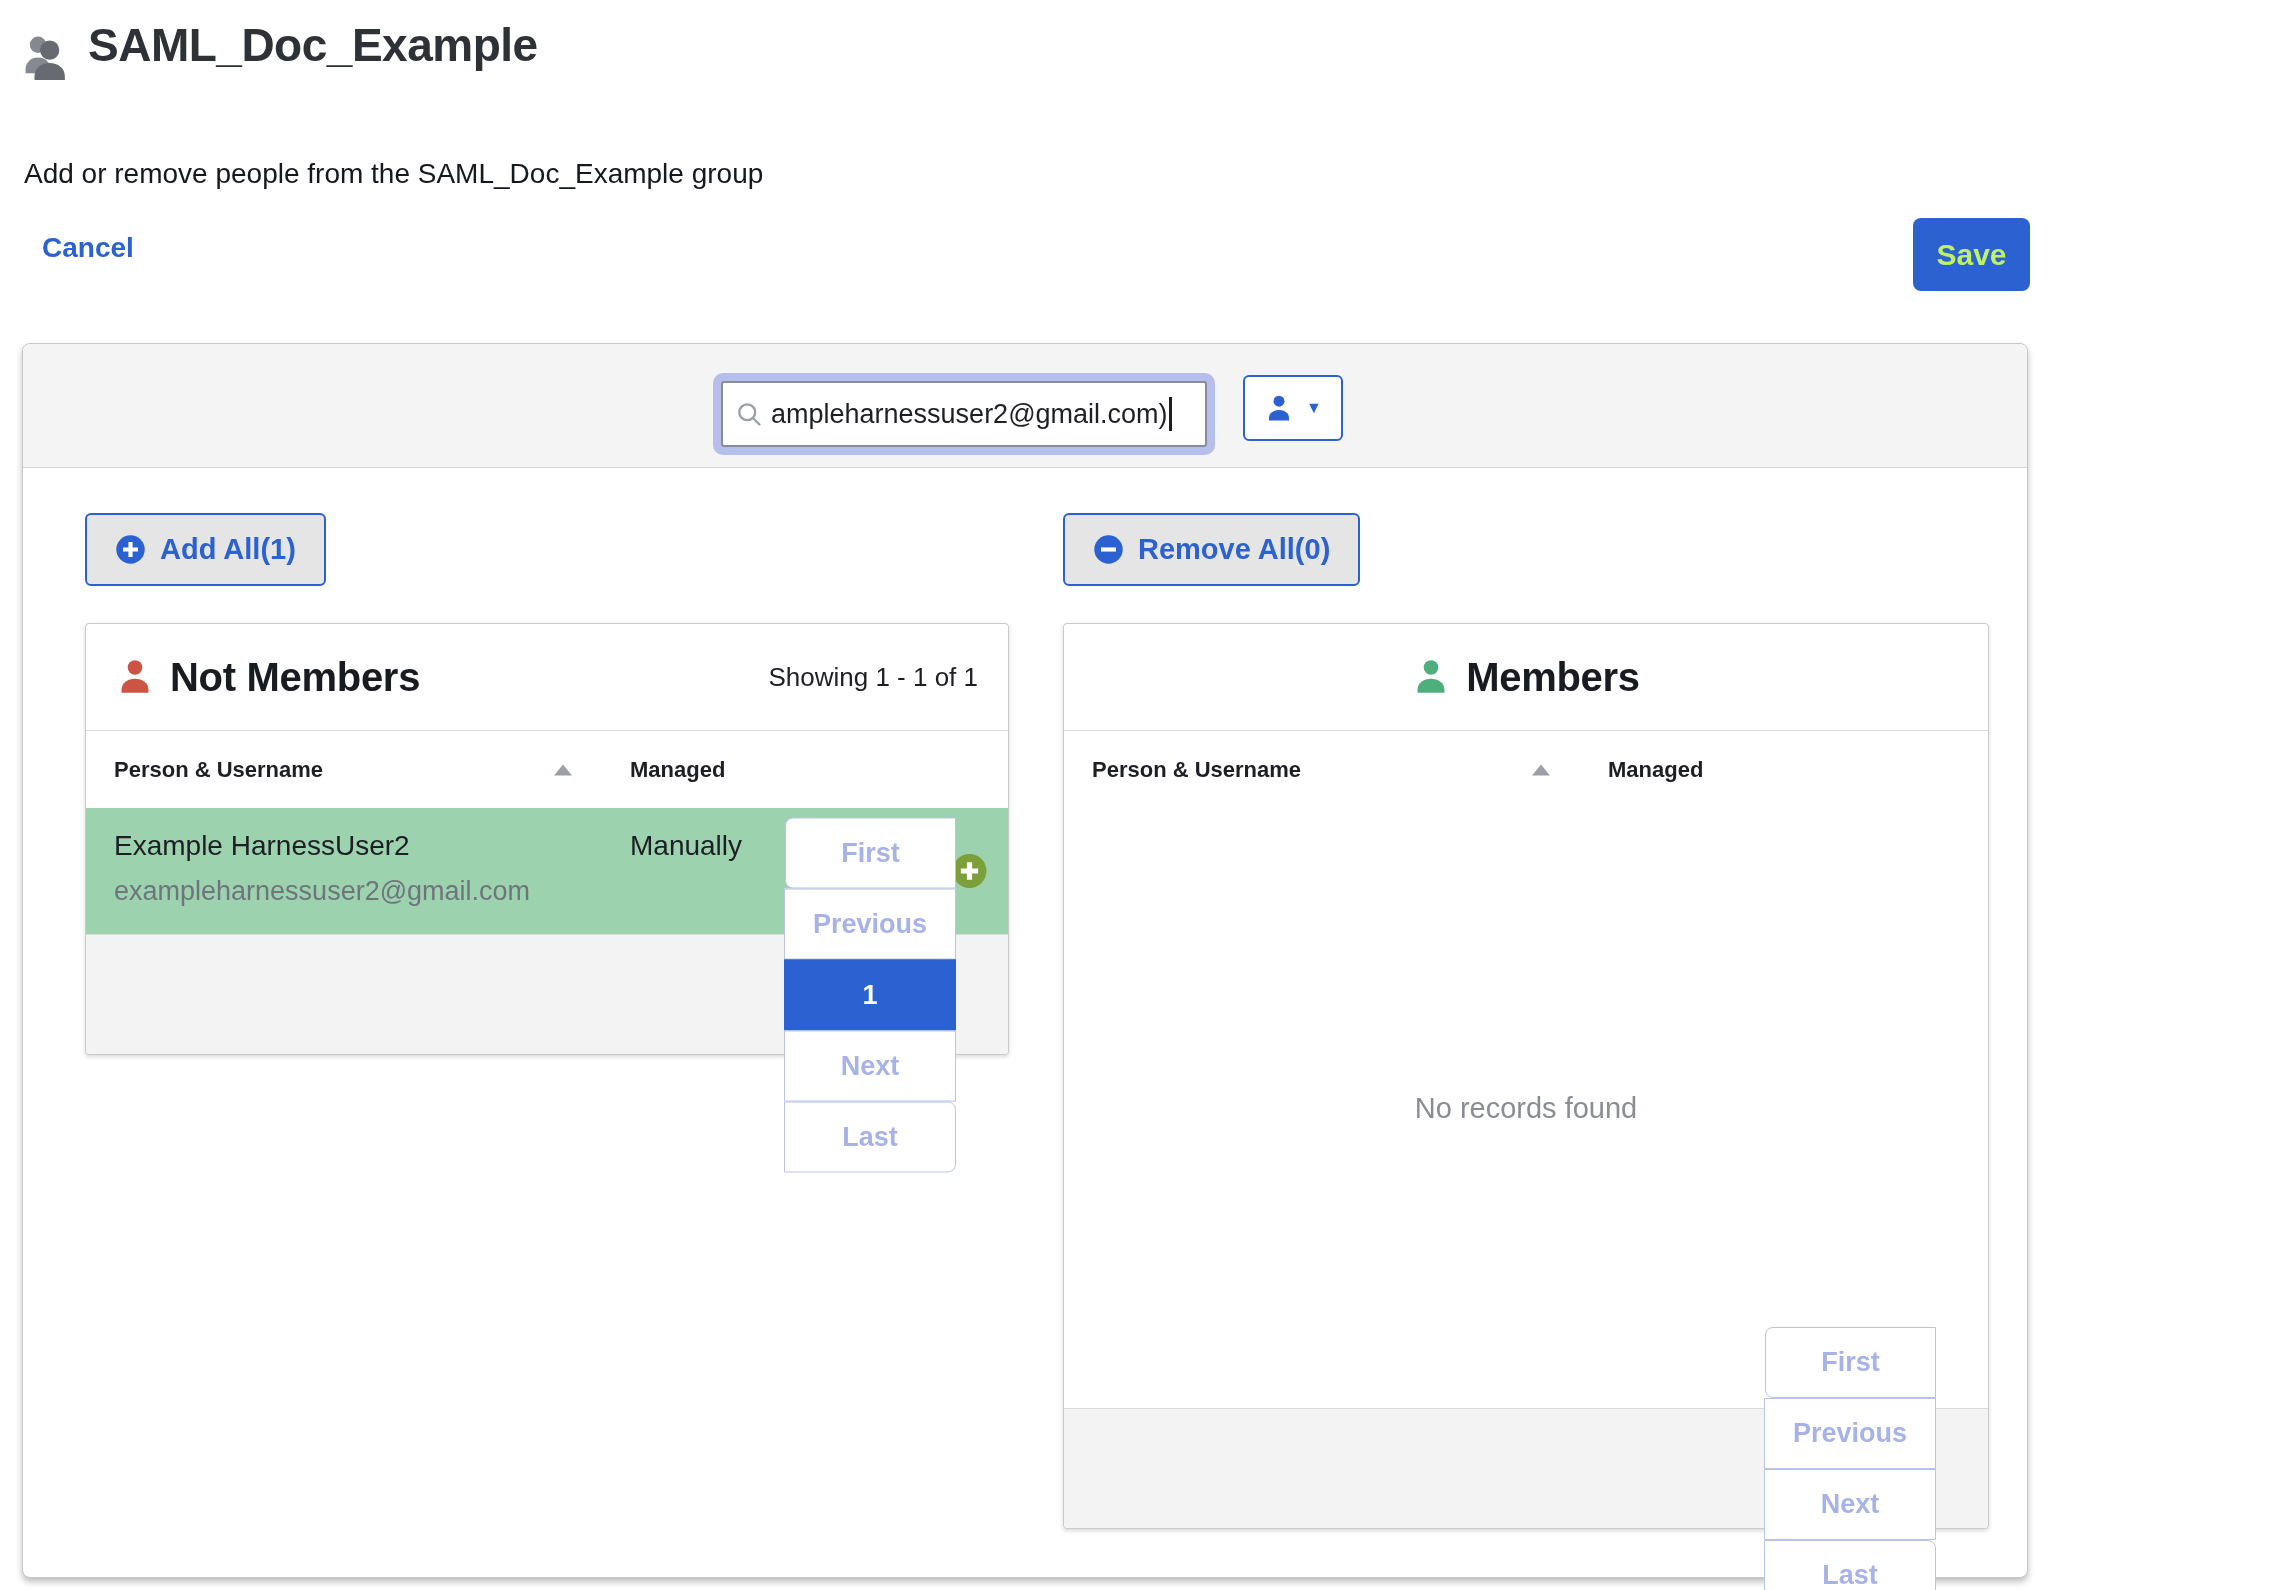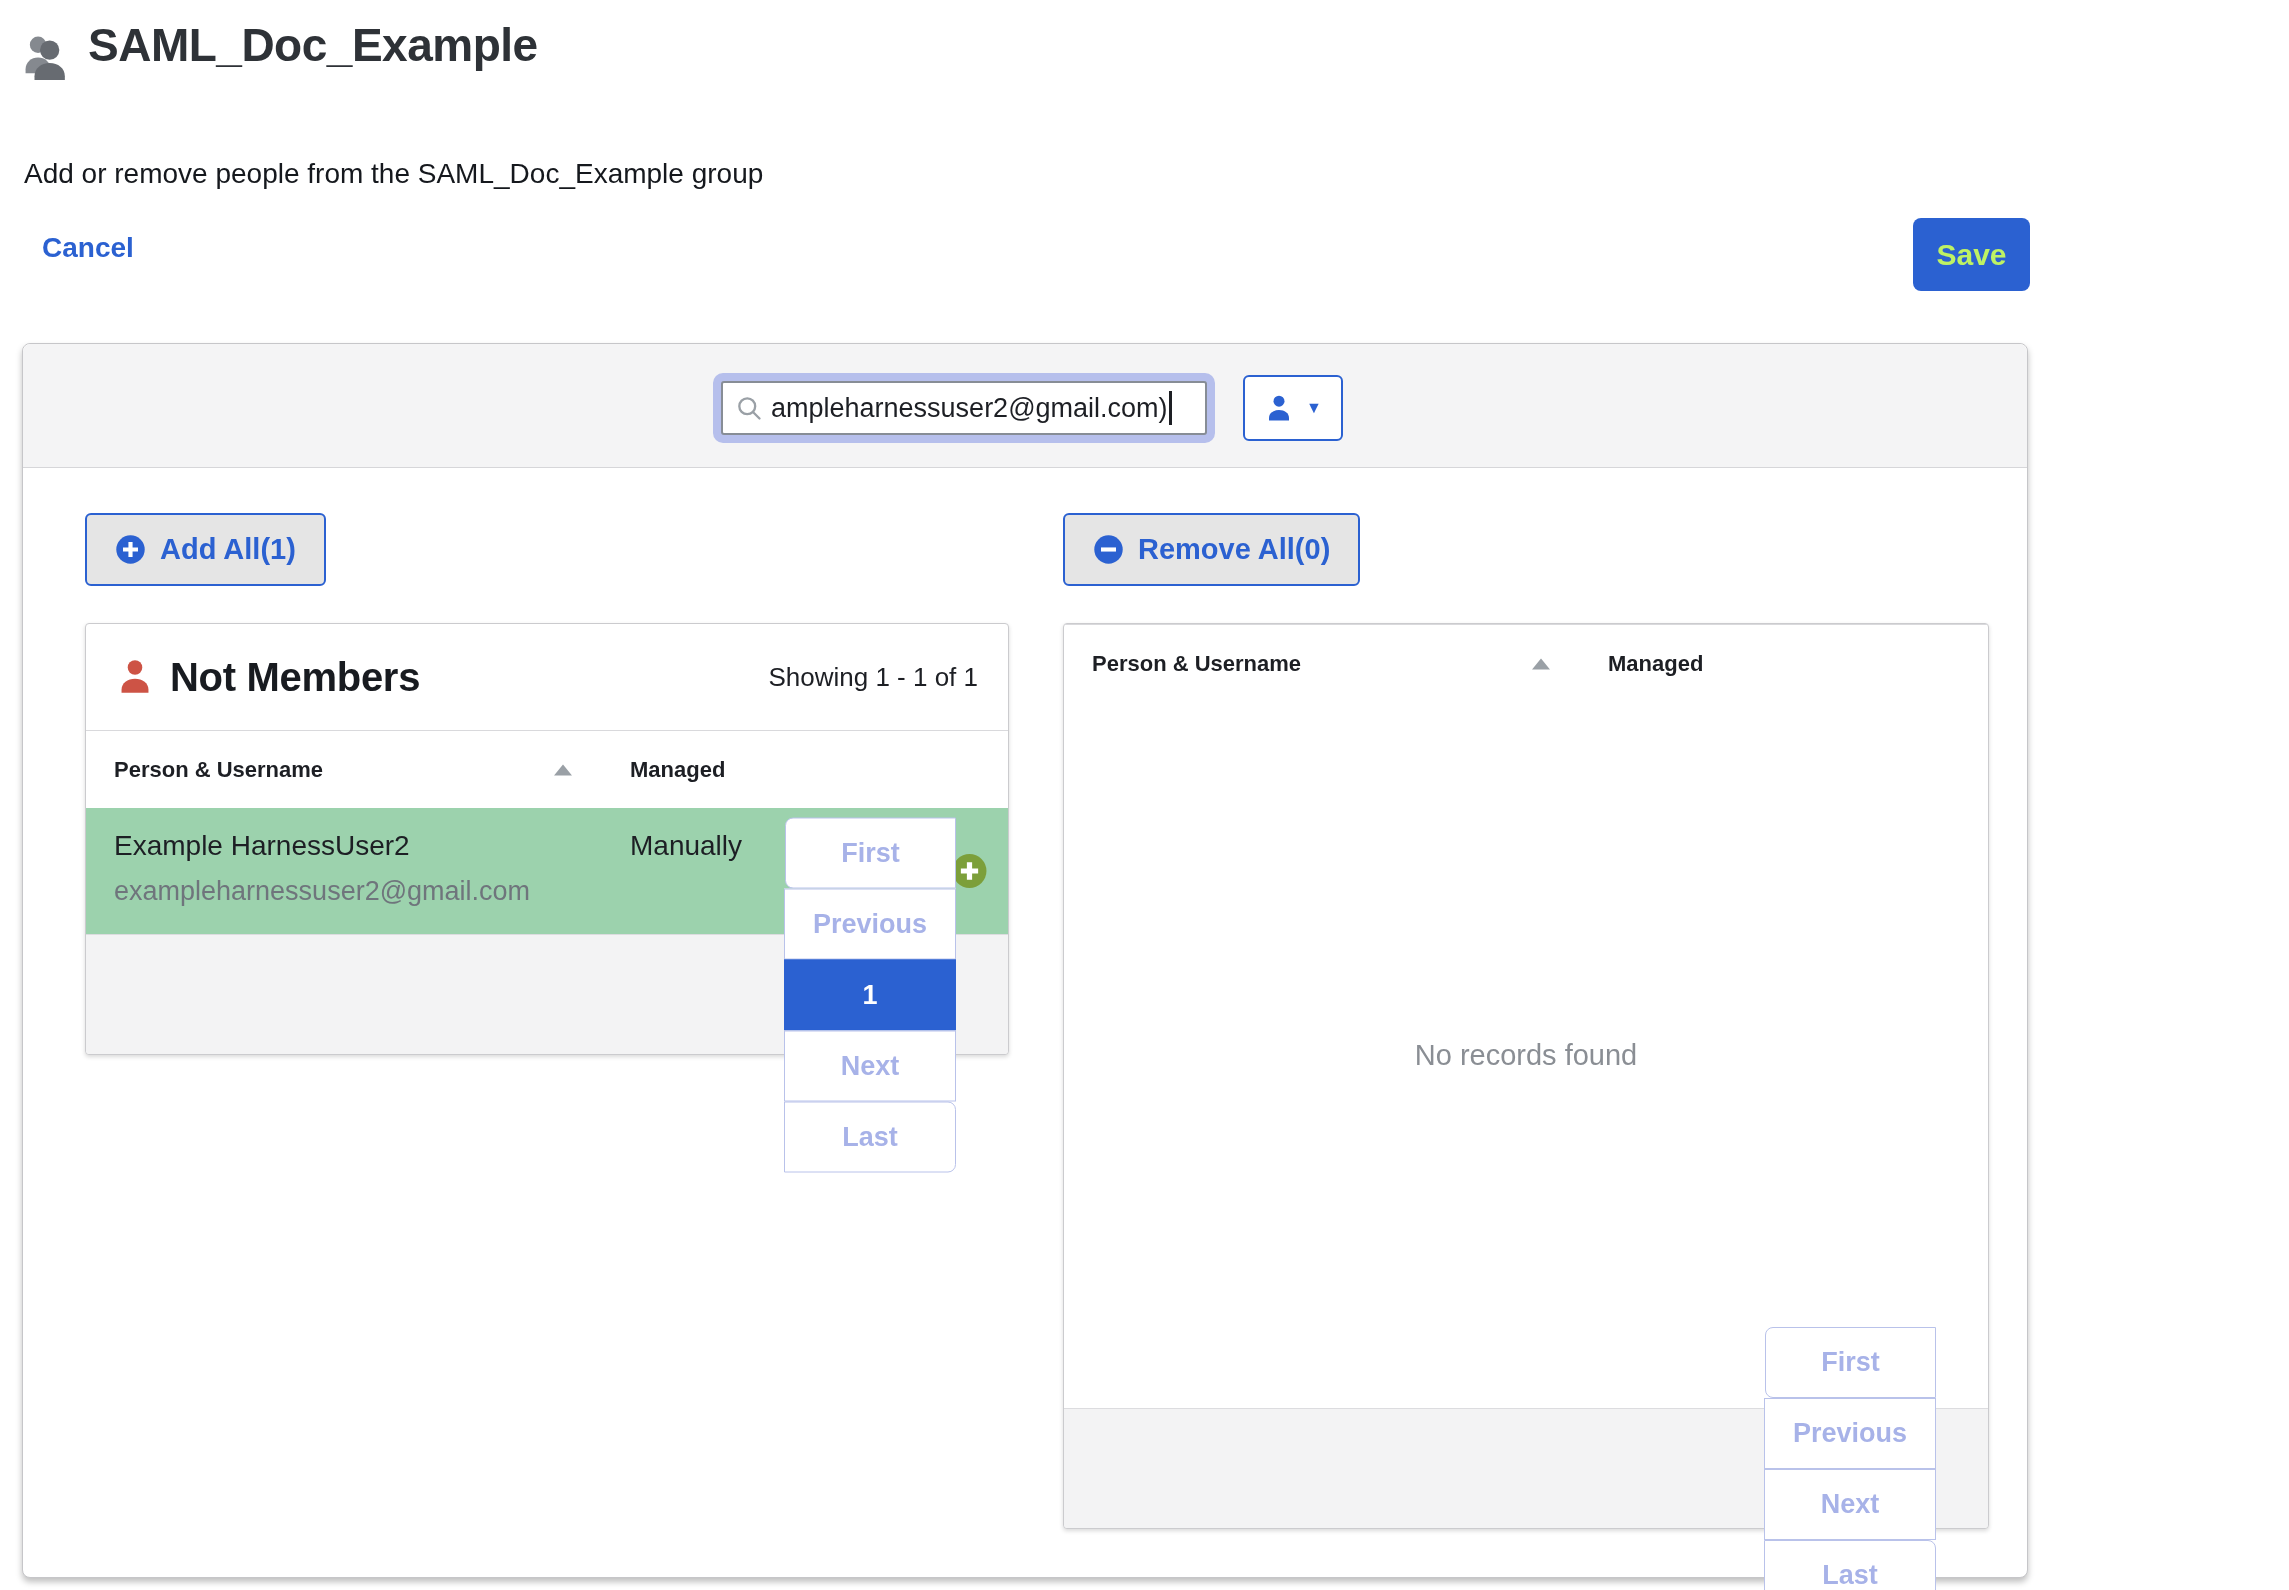--- a/index.html
+++ b/index.html
@@ -15,21 +15,21 @@
   .save-btn { left:1913px; top:218px; width:117px; height:73px; background:#2b61d1; border:none;
     border-radius:8px; color:#bef264; font-size:30px; font-weight:bold; font-family:inherit; cursor:pointer; }
 
   
   .panel { left:22px; top:343px; width:2006px; height:1235px; background:#fff;
     border:1px solid #c6c6c9; border-radius:8px; box-shadow:0 4px 6px rgba(0,0,0,0.25); }
   .panel-band { position:absolute; left:0; top:0; right:0; height:124px; background:#f4f4f5;
     border-bottom:1px solid #d6d6d9; border-radius:8px 8px 0 0; }
 
   
-  .search-ring { left:690px; top:29px; width:502px; height:70px; background:#b6bfec; border-radius:10px; padding:8px; }
+  .search-ring { left:690px; top:29px; width:502px; height:82px; background:#b6bfec; border-radius:10px; padding:8px; }
   .search-input { width:100%; height:100%; background:#fff; border:2px solid #878d96; border-radius:3px;
     display:flex; align-items:center; padding:0 12px; font-size:27px; color:#1d1f24; cursor:text; white-space:nowrap; overflow:hidden; }
   .search-input .mag { width:28px; height:28px; flex:0 0 auto; margin-right:8px; }
   .caret-bar { display:inline-block; width:3px; height:34px; background:#1d1f24; margin-left:1px; }
   .person-dd { left:1220px; top:31px; width:100px; height:66px; background:#fff; border:2px solid #2b61d1;
     border-radius:6px; display:flex; align-items:center; justify-content:center; gap:12px; cursor:pointer; }
   .person-dd svg { width:30px; height:30px; }
   .dd-caret { font-size:16px; color:#2b61d1; }
 
   
@@ -167,20 +167,27 @@
         <button class="pg">First</button>
         <button class="pg">Previous</button>
         <button class="pg active">1</button>
         <button class="pg">Next</button>
         <button class="pg">Last</button>
       </div>
     </div>
   </div>
 
   <div class="abs card card-right">
+    <div class="card-header">
+      <svg viewBox="0 0 24 24" fill="#4fae7d">
+        <circle cx="12" cy="6" r="4.6"></circle>
+        <path d="M3.5 22v-2c0-4.2 3.8-6.9 8.5-6.9s8.5 2.7 8.5 6.9v2z"></path>
+      </svg>
+      <span class="card-title">Members</span>
+    </div>
     <div class="thead">
       <span class="th c1">Person &amp; Username</span>
       <span class="sort-asc"></span>
       <span class="th c2">Managed</span>
     </div>
     <div class="empty-body">No records found</div>
     <div class="card-footer">
       <div class="pager">
         <button class="pg">First</button>
         <button class="pg">Previous</button>

